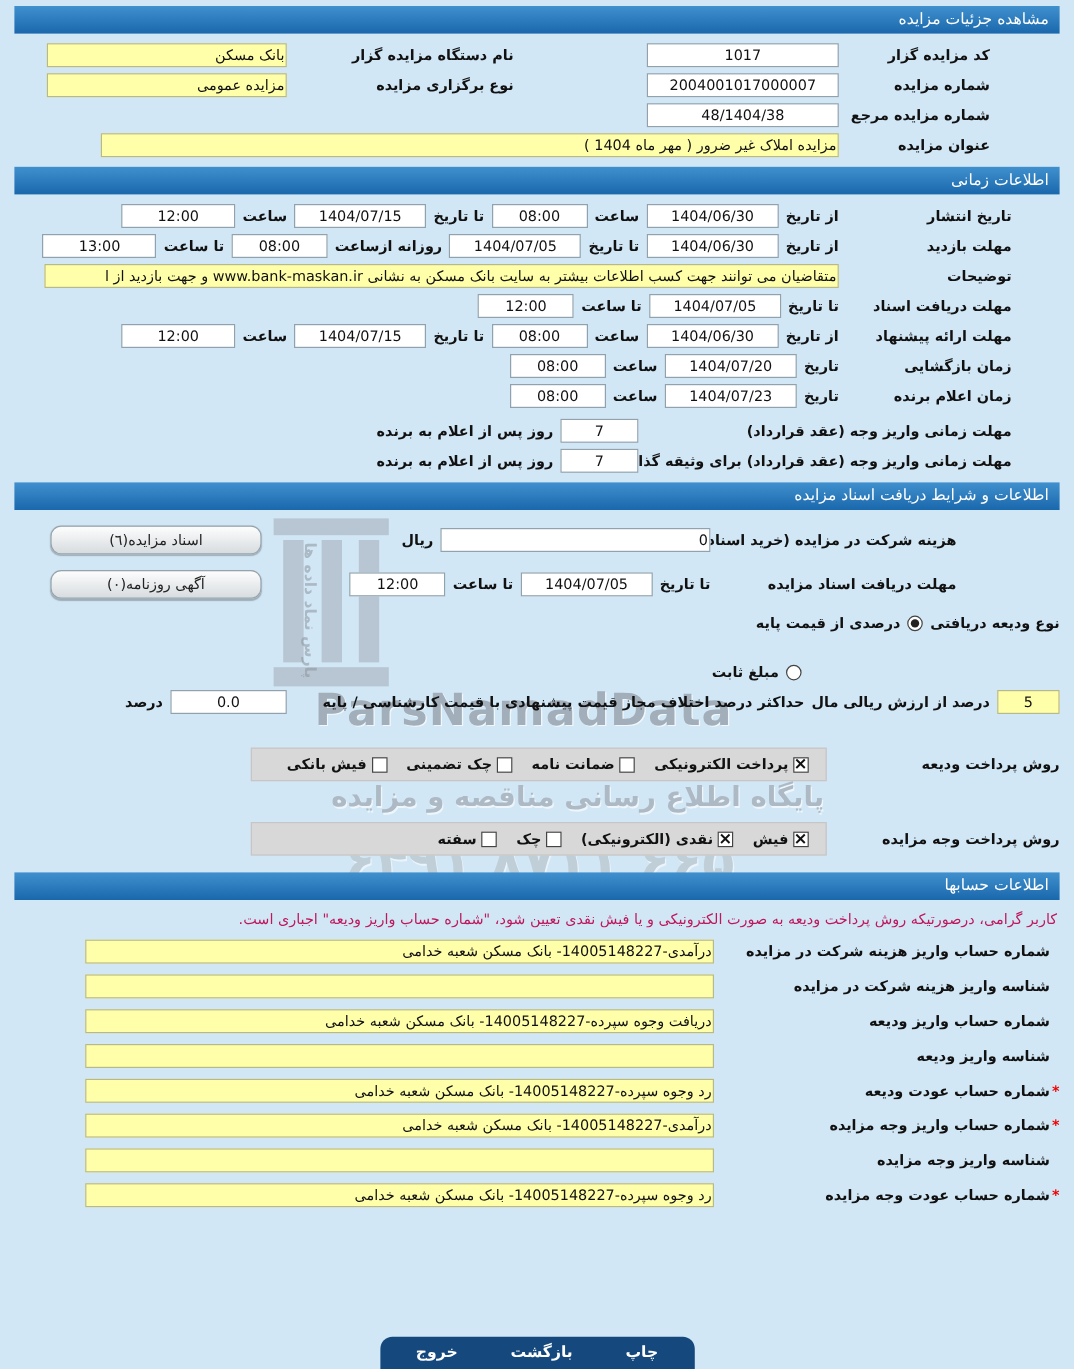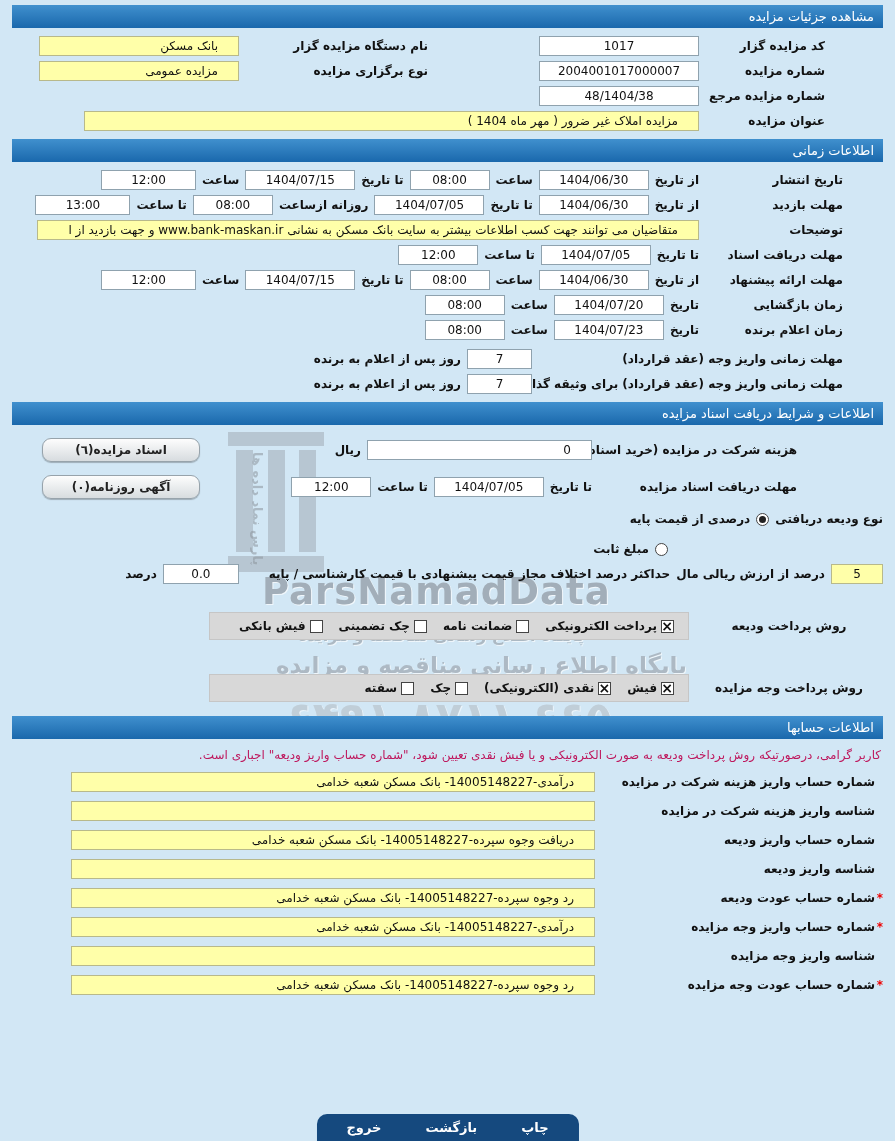--- a/index.html
+++ b/index.html
@@ -13,49 +13,49 @@
     background:linear-gradient(#4090ce,#1a68ac);color:#fff;font-weight:normal;
     font-size:13px;padding:4px 9px;margin:8px 0 8px;
   }
   .row{display:flex;align-items:center;gap:6px;margin:5px 0;white-space:nowrap}
   .lbl{font-weight:bold;font-size:12px}
   .inp{
     height:20px;background:#fff;border:1px solid #8fa2ae;
     display:flex;align-items:center;justify-content:center;overflow:hidden;font-size:12px;
   }
   .yellow{background:#ffffa9;border-color:#b8b98b}
-  .rt{justify-content:flex-start;padding-right:20px}
+  .rt{justify-content:flex-start;padding-right:1px}
   .w-date{width:110px}.w-time{width:80px}.w-time2{width:95px}.w7{width:65px}
   .g-lbl{width:178px;padding-right:58px;text-align:right;overflow:visible}
   .g-lbl2{width:288px;padding-right:105px;text-align:right}
   .g-inp1{width:160px}.g-inp2{width:200px}
   .g-title{width:615px}
   .t-lbl{width:178px;padding-right:40px;text-align:right}
   .desc{width:662px}
   .pay-row{margin-top:9px}
   .pay-lbl{width:345px;padding-right:40px;text-align:right}
   .d-lbl{width:285px;padding-right:86px;text-align:right}
   .d-inp{width:225px}
   .btn{
-    width:158px;height:24px;margin-right:auto;margin-left:30px;
+    width:176px;height:24px;margin-right:auto;margin-left:30px;
     background:linear-gradient(#fdfdfd,#d7dcdf);border:1px solid #97a3ab;border-radius:9px;
-    font-weight:bold;font-size:12px;color:#222;display:flex;align-items:center;justify-content:center;
+    font-weight:normal;font-size:12px;color:#222;display:flex;align-items:center;justify-content:center;
     box-shadow:0 1px 1px rgba(0,0,0,.25);cursor:pointer;
   }
   .docs-row{margin:13px 0}
   .rd{width:13px;height:13px;border:1px solid #444;border-radius:50%;background:#fff;position:relative;flex:0 0 auto}
   .rd.sel::after{content:"";position:absolute;inset:2px;border-radius:50%;background:#222}
   .cb{width:13px;height:13px;border:1px solid #444;background:#fff;position:relative;flex:0 0 auto}
   .cb.checked::after{content:"×";position:absolute;left:0;right:0;top:-3px;text-align:center;font-size:14px;font-weight:bold;color:#111}
   .fin-r1{margin-top:12px}
-  .fin-r2{margin-top:16px;margin-right:215px}
+  .fin-r2{margin-top:27px;margin-right:215px}
   .fin-r3{margin-top:8px}
   .gap24{margin-left:24px}
-  .w5{width:52px}.w00{width:76px}
-  .f-lbl{width:188px;text-align:center}
+  .w5{width:52px}.w00{width:97px}
+  .f-lbl{width:188px;text-align:right}
   .cb-bar{width:480px;background:#d8d8d8;border:1px solid #c6c6c6;padding:6px 14px;display:flex;align-items:center;gap:16px}
   .cb-row1{margin-top:28px}
   .cb-row2{margin-top:34px}
   .opt{display:flex;align-items:center;gap:4px;cursor:pointer}
   .notice{color:#be185d;font-size:12px;margin:9px 2px 10px;white-space:nowrap;overflow:hidden}
   .acc-row{display:flex;align-items:center;gap:6px;margin:9px 0}
   .acc-lbl{width:282px;font-weight:bold;white-space:nowrap;overflow:hidden;display:flex;gap:1px}
   .req{color:#e00;min-width:7px}
   .acc-inp{width:524px}
   .footer{

